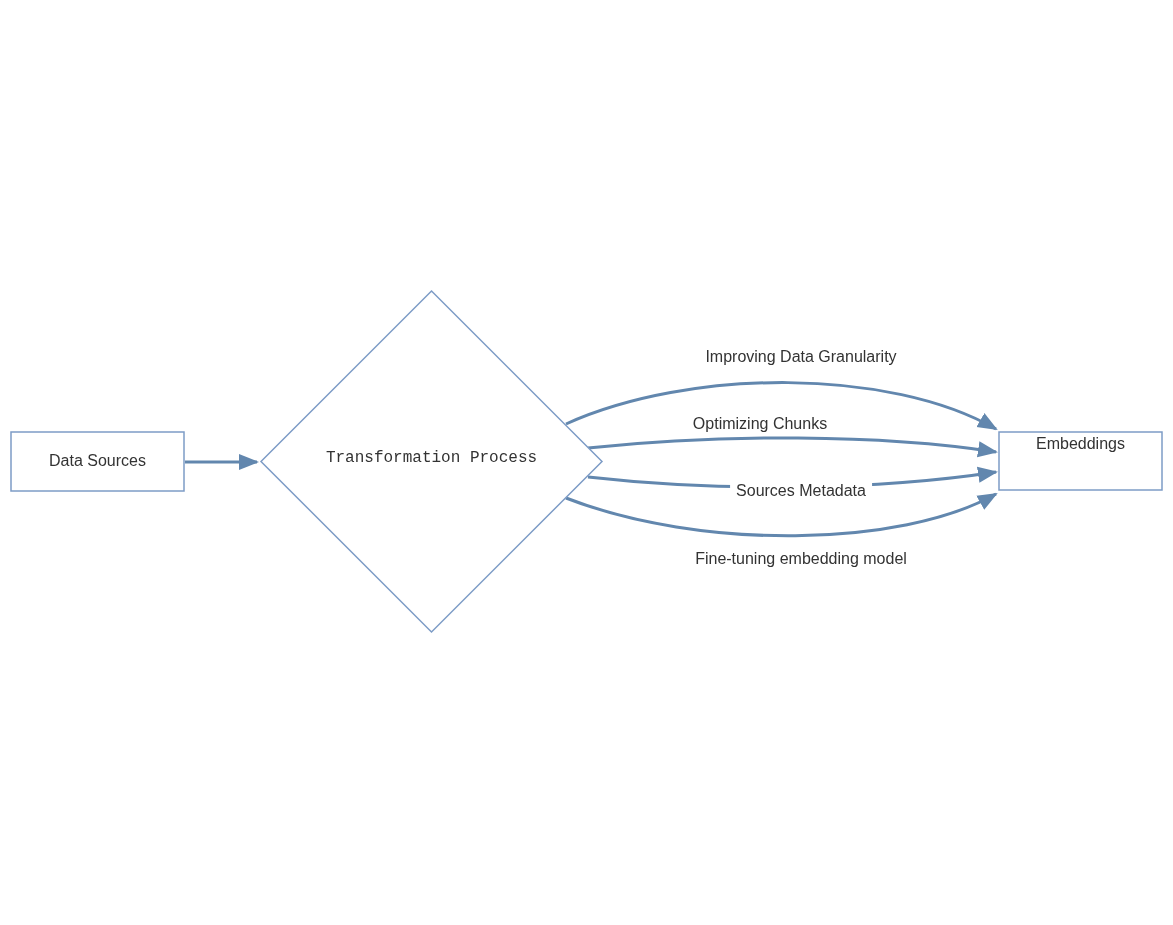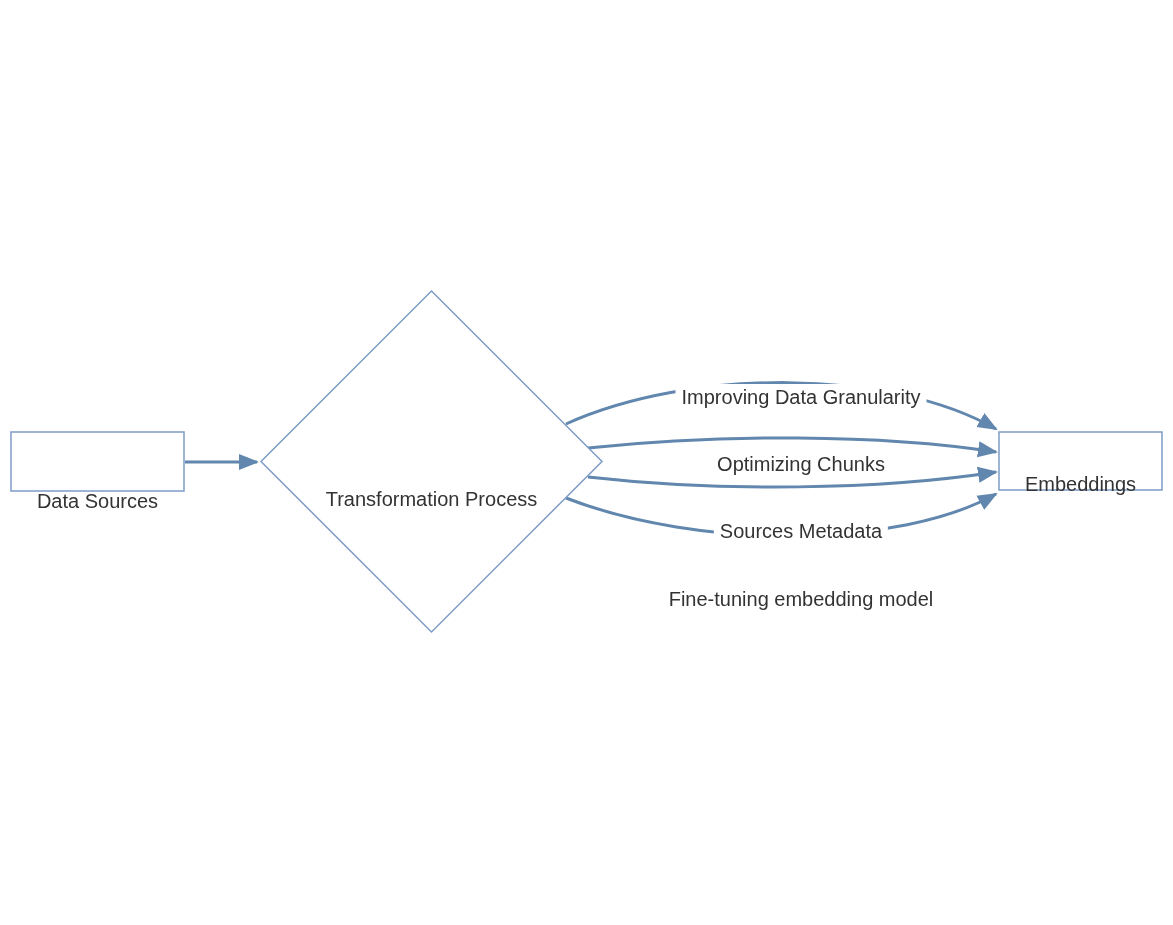--- a/index.html
+++ b/index.html
@@ -17,25 +17,24 @@
   }
   .canvas svg {
     position: absolute;
     left: 0;
     top: 0;
   }
   .label {
     position: absolute;
     transform: translate(-50%, -50%);
     color: #333333;
-    font-size: 20px;
+    font-size: 16px;
     line-height: 1.2;
     white-space: nowrap;
     text-align: center;
-    margin-top: 40px;
   }
   .edge-label {
     background: #ffffff;
     padding: 1px 6px;
   }
 </style>
 </head>
 <body>
 
 <div class="canvas">
@@ -59,25 +58,25 @@
 
     <rect x="11" y="432" width="173" height="59" fill="#ffffff" stroke="#7d9cc6" stroke-width="1.5"></rect>
 
     <polygon points="431.5,291 602,461.5 431.5,632 261,461.5" fill="#ffffff" stroke="#7d9cc6" stroke-width="1.5"></polygon>
 
     <rect x="999" y="432" width="163" height="58" fill="#ffffff" stroke="#7d9cc6" stroke-width="1.5"></rect>
   </svg>
 
   <div class="label" style="left:97.5px; top:461px;text-align:right;">Data Sources</div>
 
-  <div class="label" style="left:431.5px; top:459px;">Transformation Process</div>
+  <div class="label" style="left:431.5px; top:459px;font-family:Liberation Mono, monospace;">Transformation Process</div>
 
   <div class="label" style="left:1080.5px; top:444px;">Embeddings</div>
 
   <div class="label edge-label" style="left:801px; top:357px;">Improving Data Granularity</div>
 
-  <div class="label edge-label" style="left:801px; top:424px;">Optimizing Chunks</div>
+  <div class="label edge-label" style="left:760px; top:424px;">Optimizing Chunks</div>
 
   <div class="label edge-label" style="left:801px; top:491px;">Sources Metadata</div>
 
   <div class="label edge-label" style="left:801px; top:559px;">Fine-tuning embedding model</div>
 
 </div>
 
 </body></html>

